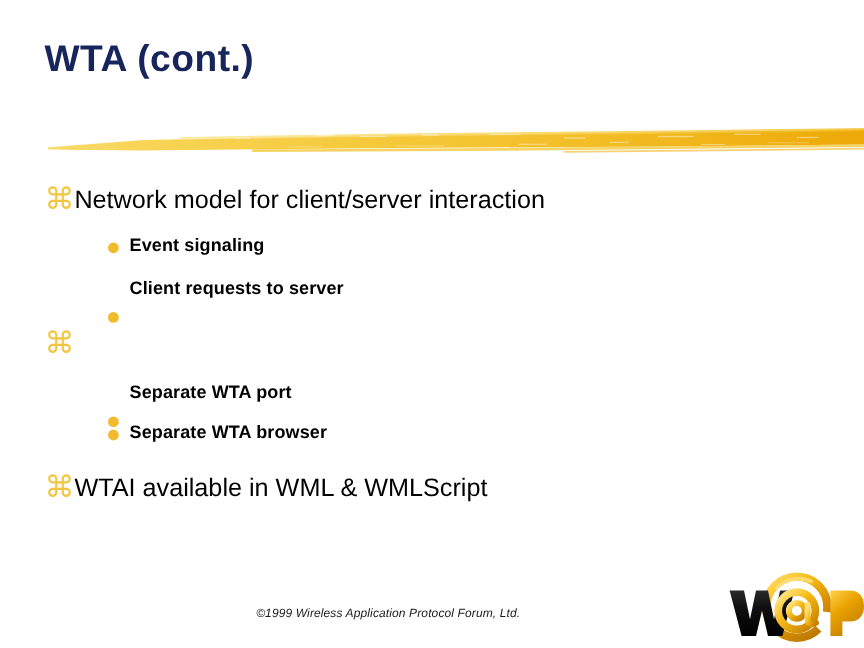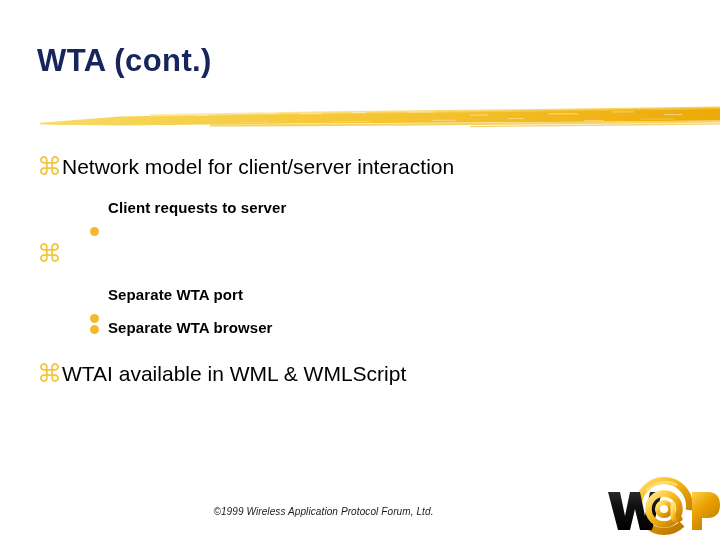--- a/index.html
+++ b/index.html
@@ -18,21 +18,21 @@
     width: 720px;
     height: 540px;
     background: #ffffff;
     overflow: hidden;
   }
 
   
   #slide-title {
     position: absolute;
     left: 37px;
-    top: 44px;
+    top: 32px;
     font-size: 31px;
     font-weight: bold;
     color: #16255C;
     letter-spacing: 0.4px;
     white-space: nowrap;
     line-height: 1.1;
   }
 
   
   #title-rule {
@@ -189,20 +189,26 @@
     </g>
   </svg>
 
   <div id="body-list">
 
     <div class="bullet-row lvl1">
       <span class="marker">⌘</span>
       <span class="btext">Network model for client/server interaction</span>
     </div>
 
+    <div class="bullet-row lvl2 sub-gap-top">
+      <span class="marker">
+          <i class="dot"></i>
+        </span>
+      <span class="btext">Event signaling</span>
+    </div>
 
     <div class="bullet-row lvl2 sub-gap-top2">
       <span class="marker">
           <i class="dot"></i>
         </span>
       <span class="btext">Client requests to server</span>
     </div>
 
     <div class="bullet-row lvl1 group-gap-top">
       <span class="marker">⌘</span>

